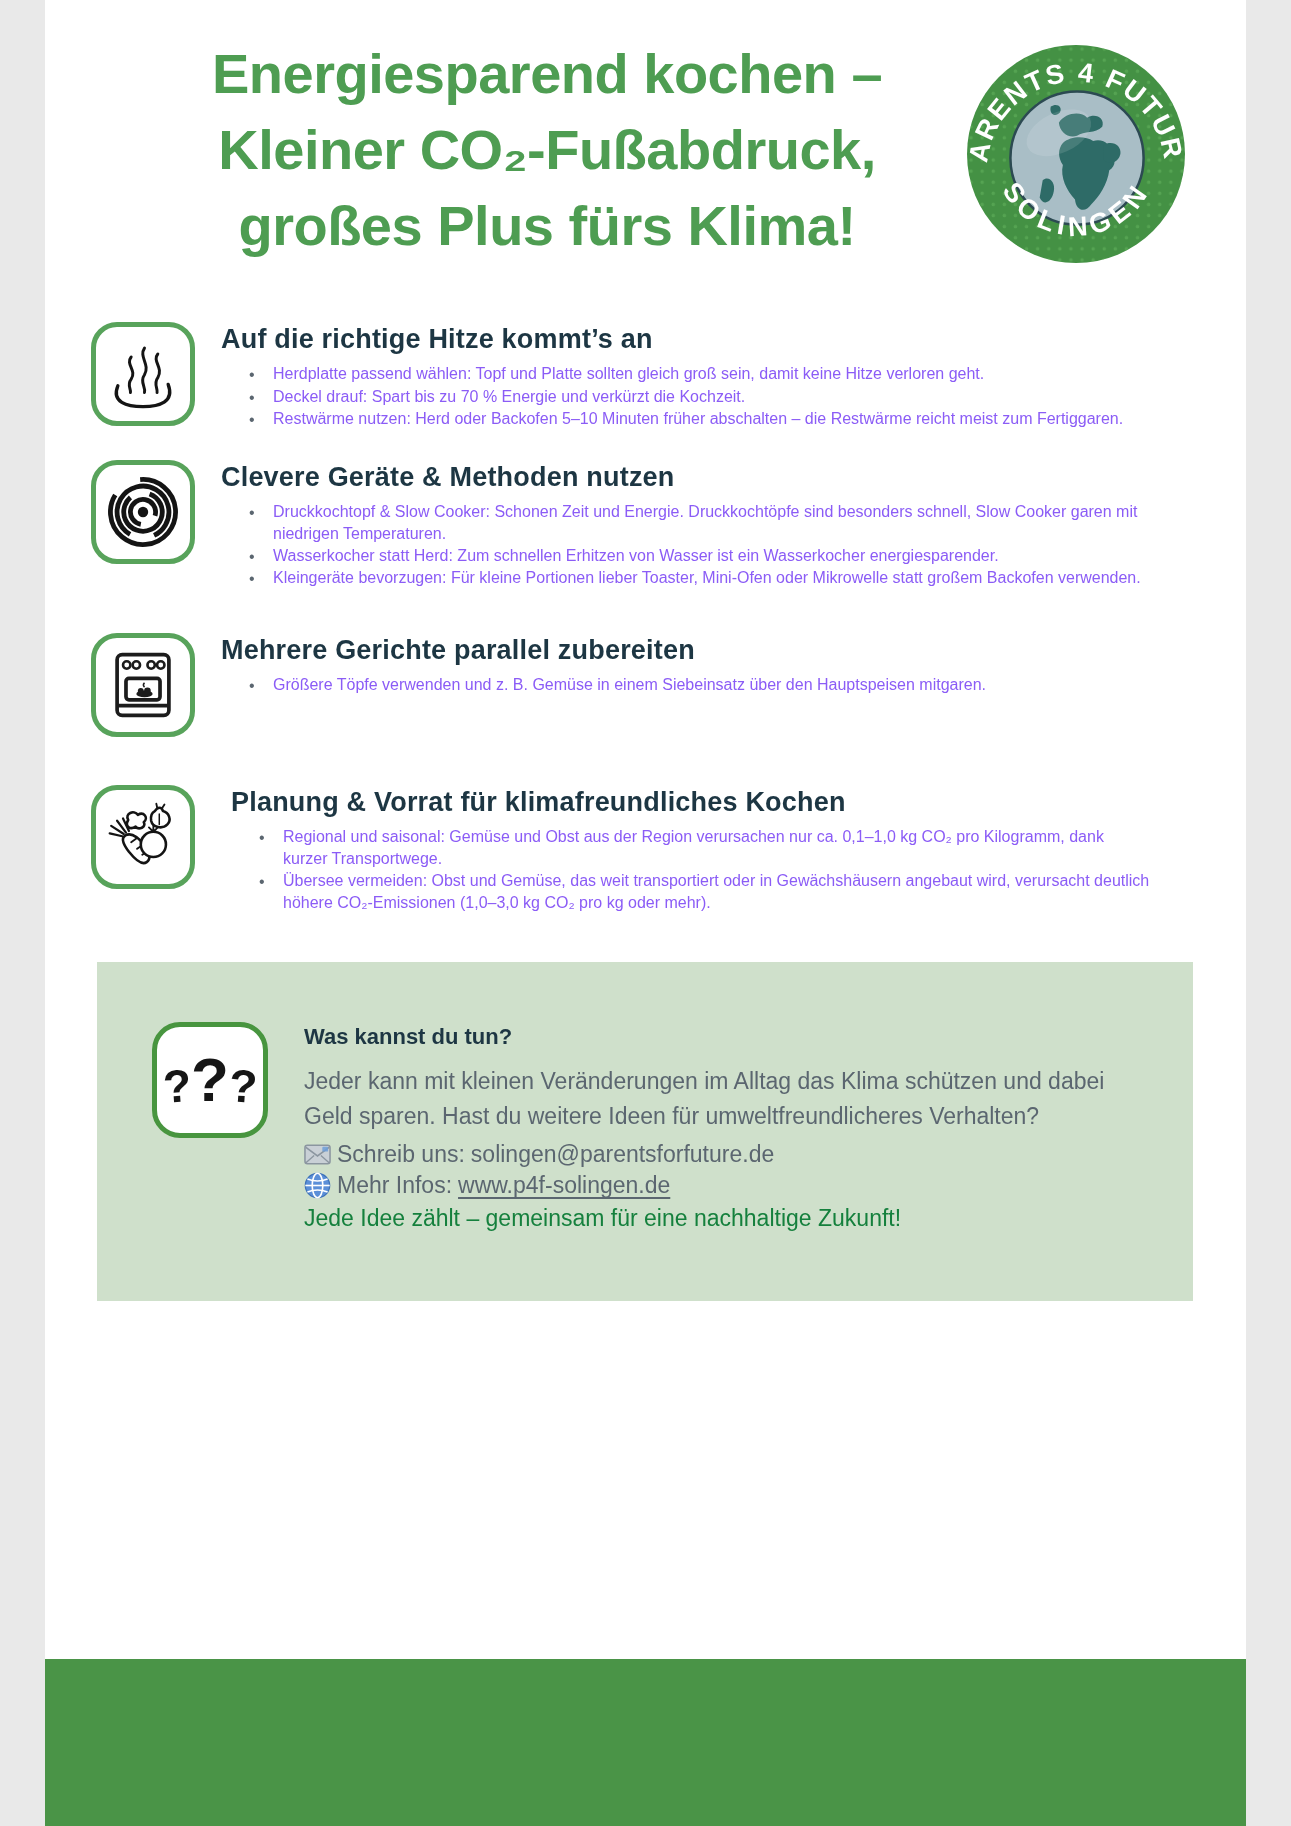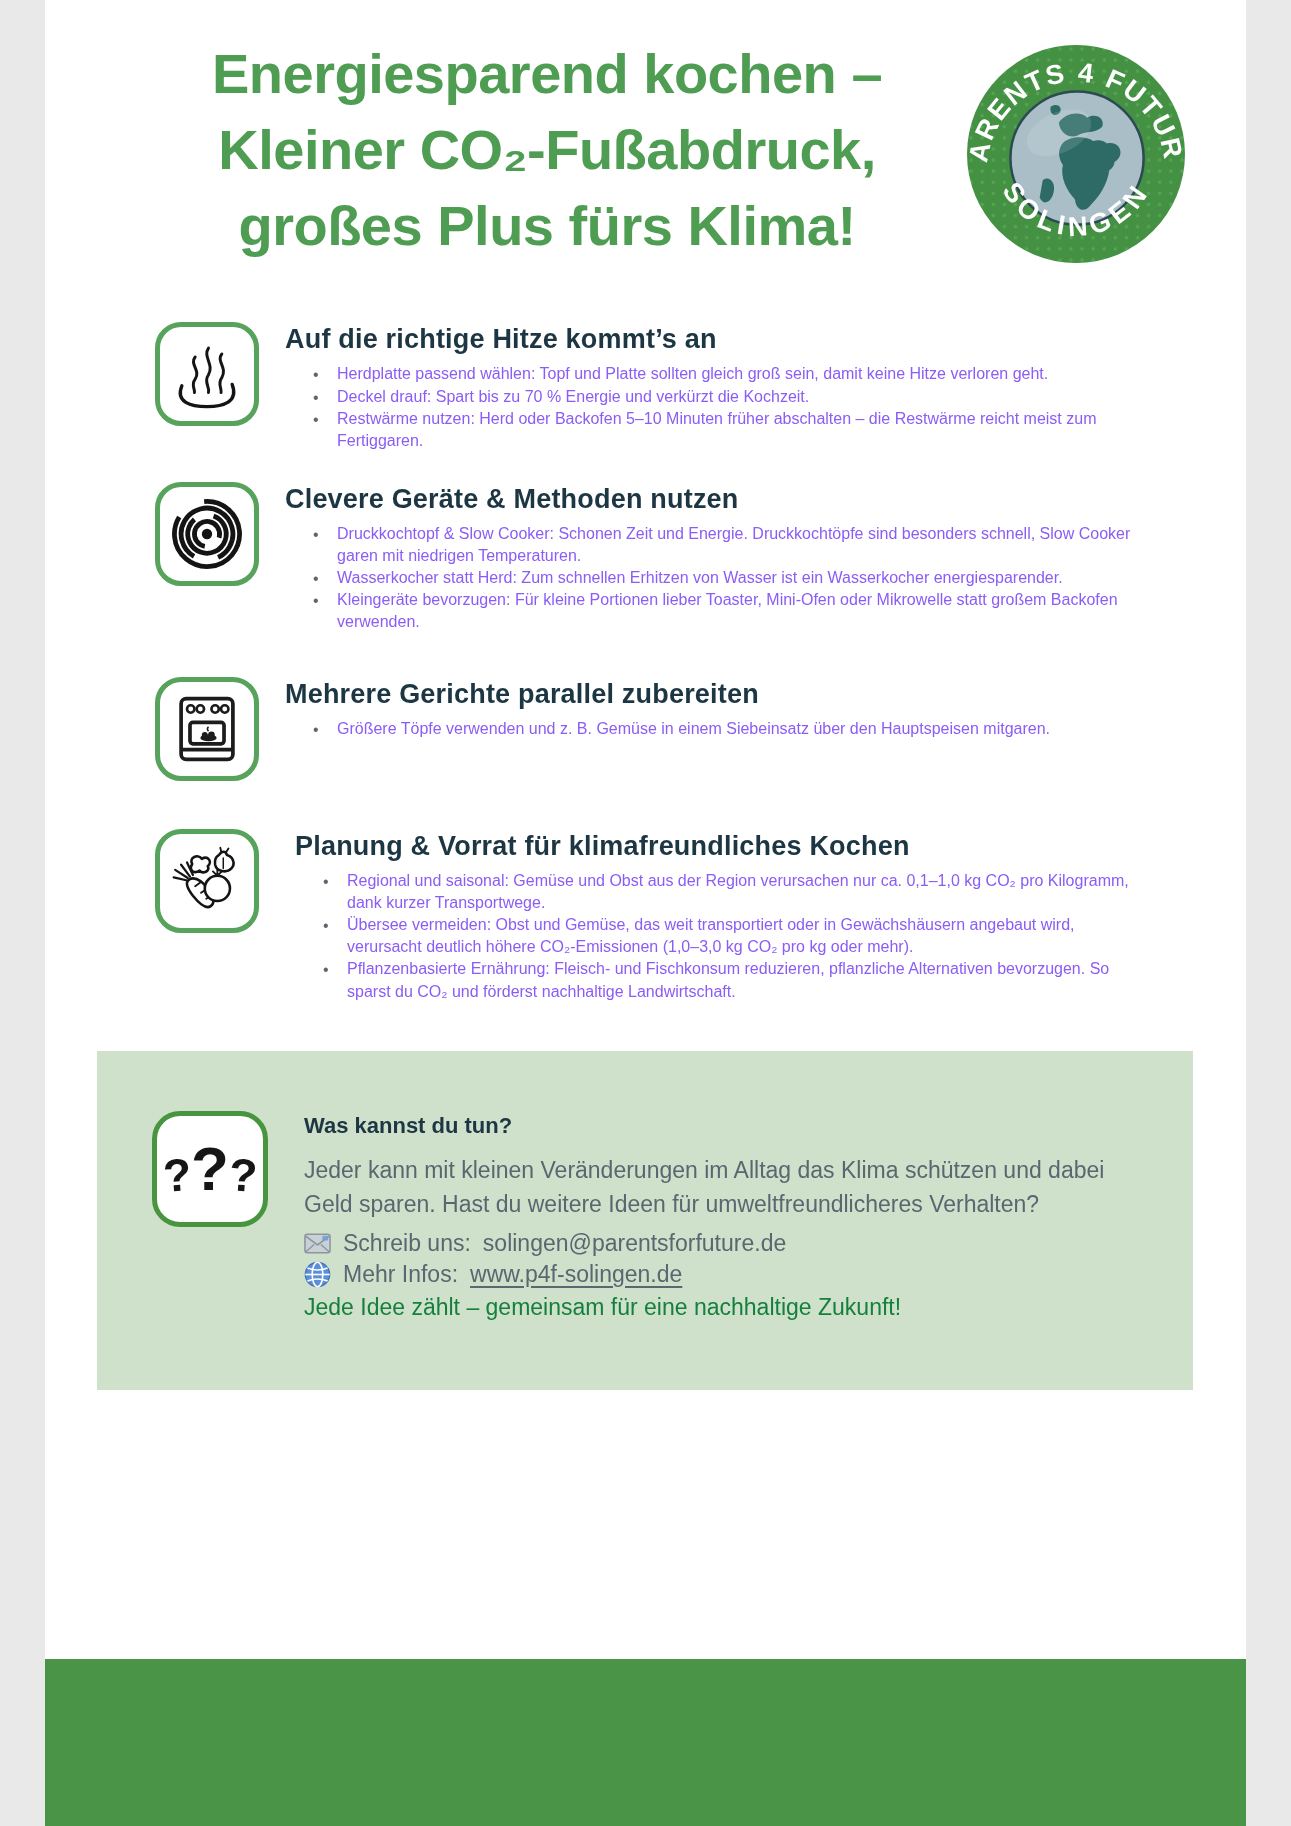--- a/index.html
+++ b/index.html
@@ -5,21 +5,21 @@
   html,body{margin:0;padding:0;background:#e9e9e9;}
   .page{
     position:relative;width:1201px;height:1826px;margin:0 auto;background:#ffffff;
     font-family:"Liberation Sans","DejaVu Sans",sans-serif;overflow:hidden;
   }
   
   .header{display:flex;justify-content:space-between;align-items:flex-start;padding:36px 44px 0 112px;}
   .title{width:780px;text-align:center;color:#4e9d52;font-size:56px;font-weight:700;line-height:1.36;letter-spacing:-0.5px;}
   .logo-wrap{width:220px;height:220px;margin:8px 16px 0 0;flex-shrink:0;}
   
-  .sections{padding:0 96px 0 110px;margin-top:58px;}
+  .sections{padding:0 96px 0 46px;margin-top:58px;}
   .section{display:flex;gap:26px;align-items:flex-start;}
   .sec-2{margin-top:30px;}
   .sec-3{margin-top:44px;}
   .sec-4{margin-top:48px;gap:36px;}
   .icon-box{width:94px;height:94px;border:5px solid #58a35b;border-radius:26px;background:#fff;
     display:flex;align-items:center;justify-content:center;flex-shrink:0;}
   .section-content{flex:1;min-width:0;}
   .section-content h2{margin:2px 0 8px;font-size:27px;font-weight:700;color:#1d3643;letter-spacing:0.2px;}
   ul.bullets{list-style:none;margin:0;padding:0 0 0 26px;max-width:905px;}
   ul.bullets li{position:relative;padding-left:26px;font-size:16px;line-height:1.38;color:#8b5cf6;}
@@ -29,21 +29,21 @@
     padding:58px 60px 0 55px;display:flex;gap:36px;align-items:flex-start;}
   .q-icon{width:106px;height:106px;background:#fff;border:5px solid #48953f;border-radius:28px;
     display:flex;align-items:center;justify-content:center;flex-shrink:0;margin-top:2px;}
   .q-icon span{font-weight:800;color:#161616;line-height:1;}
   .q-icon span:nth-child(1){font-size:46px;transform:translateY(6px) rotate(-4deg);}
   .q-icon span:nth-child(2){font-size:62px;}
   .q-icon span:nth-child(3){font-size:46px;transform:translateY(6px) rotate(4deg);}
   .tips-content{flex:1;min-width:0;}
   .tips-content h2{margin:4px 0 14px;font-size:22px;font-weight:700;color:#1d3643;}
   .tips-par{max-width:950px;font-size:23px;line-height:1.5;color:#5b6670;margin:0 0 8px;}
-  .contact-line{display:flex;align-items:center;gap:12px;font-size:23px;color:#5b6670;margin:4px 0;}
+  .contact-line{display:flex;align-items:center;gap:6px;font-size:23px;color:#5b6670;margin:4px 0;}
   .contact-line .mini-icon{width:27px;height:27px;display:inline-flex;align-items:center;flex-shrink:0;}
   .weblink{color:#5b6670;text-decoration:underline;text-underline-offset:4px;}
   .closing{font-size:23px;color:#15803d;margin-top:6px;}
   
   .footer{position:absolute;left:0;bottom:0;width:100%;height:167px;background:#4a9447;}
 </style>
 </head>
 <body>
 
 <div class="page">
@@ -165,21 +165,20 @@
           <path d="M34,57 l7,-5 M42,66 l7,-5 M49,74 l6,-4" stroke-width="2.5" fill="none"></path>
           <circle cx="64" cy="60" r="17" stroke-width="3.5"></circle>
           <path d="M64,43 l-6,-6 M64,43 l6,-6 M64,43 l0,-9" stroke-width="2.5" fill="none"></path>
         </svg>
       </div>
       <div class="section-content">
         <h2>Planung &amp; Vorrat für klimafreundliches Kochen</h2>
         <ul class="bullets">
           <li>Regional und saisonal: Gemüse und Obst aus der Region verursachen nur ca. 0,1–1,0 kg CO₂ pro Kilogramm, dank kurzer Transportwege.</li>
           <li>Übersee vermeiden: Obst und Gemüse, das weit transportiert oder in Gewächshäusern angebaut wird, verursacht deutlich höhere CO₂-Emissionen (1,0–3,0 kg CO₂ pro kg oder mehr).</li>
-          <li>Pflanzenbasierte Ernährung: Fleisch- und Fischkonsum reduzieren, pflanzliche Alternativen bevorzugen. So sparst du CO₂ und förderst nachhaltige Landwirtschaft.</li>
         </ul>
       </div>
     </div>
 
   </div>
 
   <div class="tips-box">
     <div class="q-icon">
       <span>?</span>
       <span>?</span>

